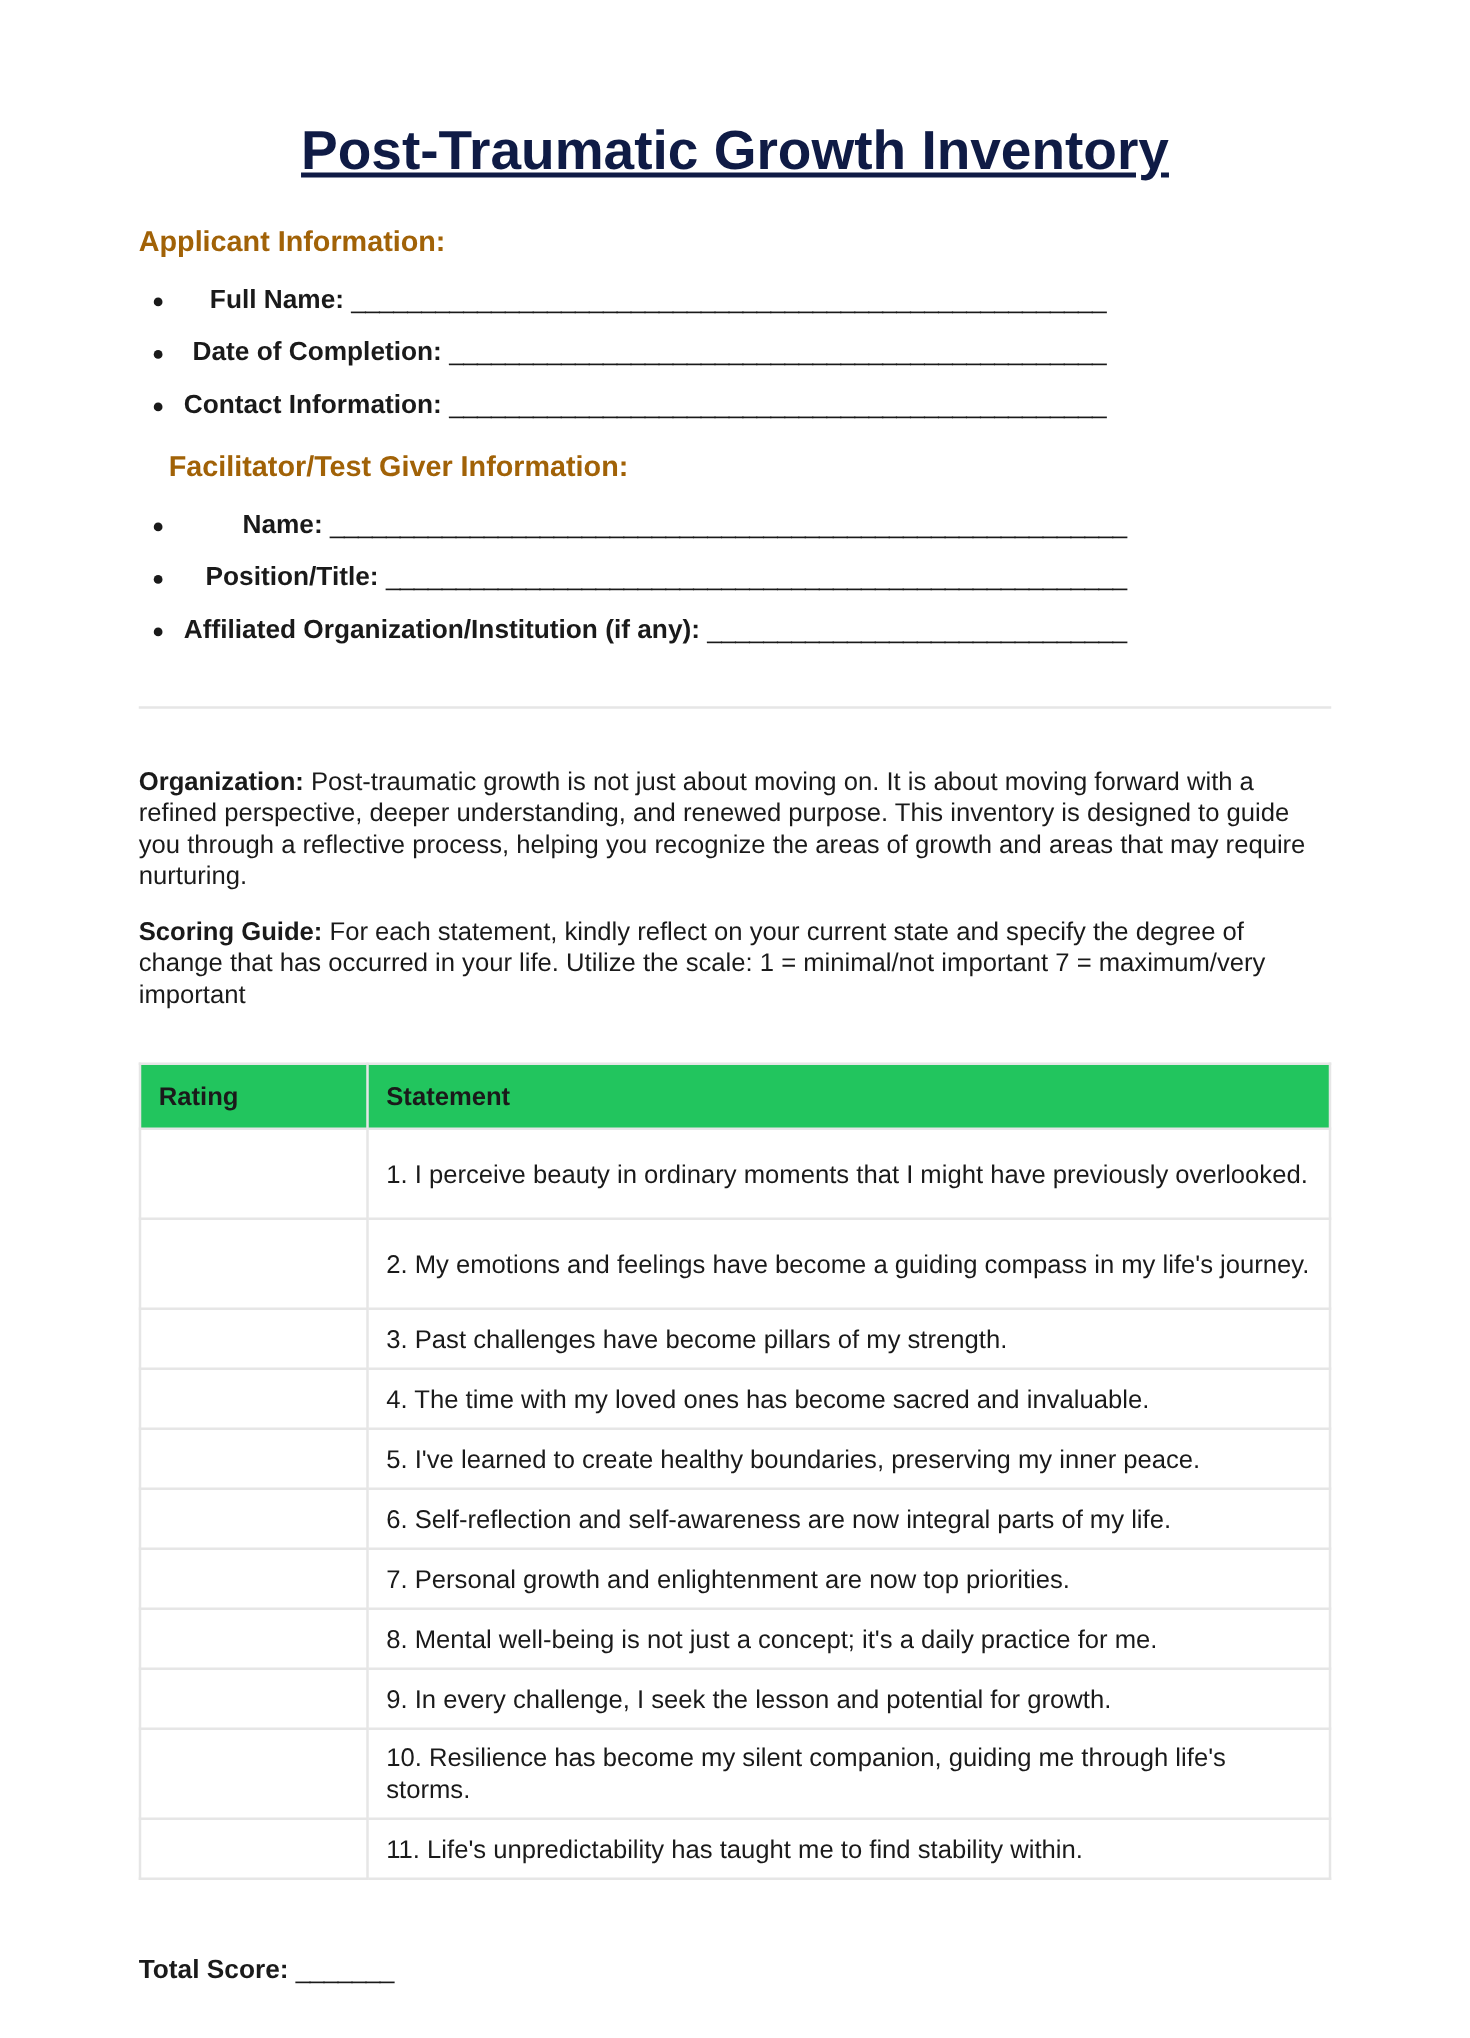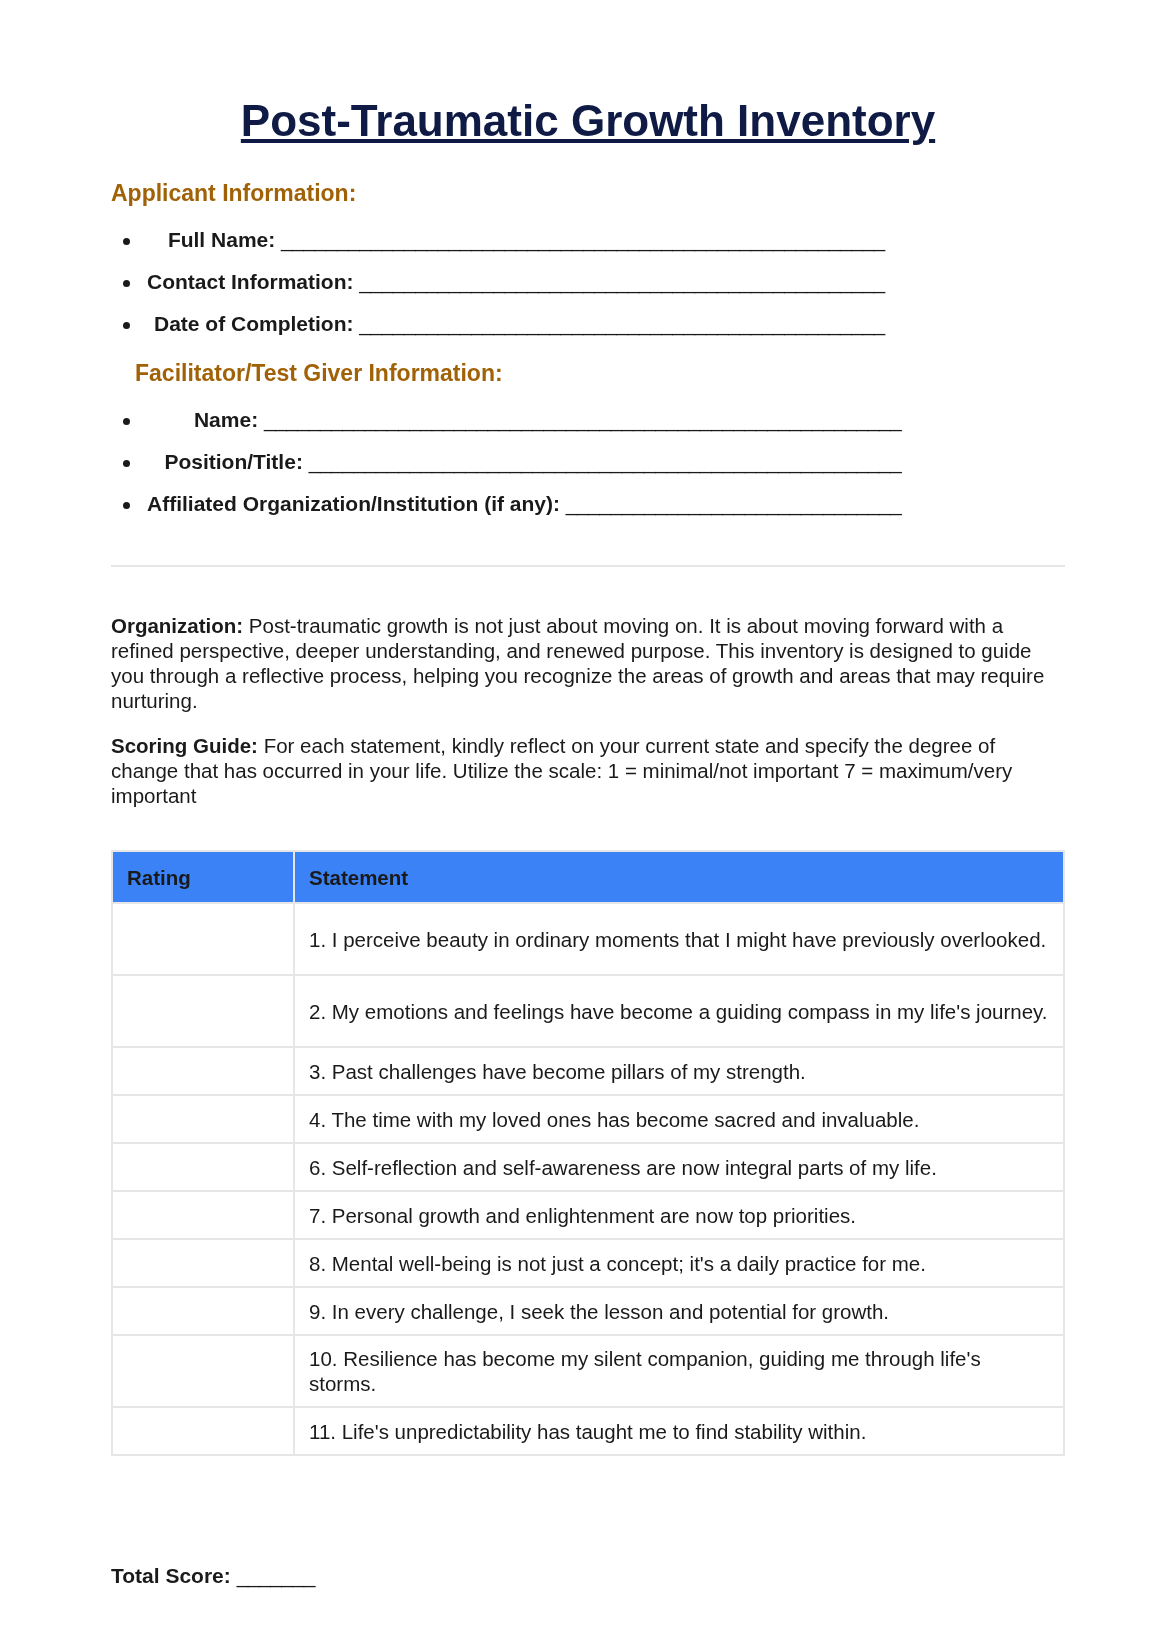--- a/index.html
+++ b/index.html
@@ -37,39 +37,39 @@
     }
     .para b { font-weight: bold; }
     table.inv {
       position: absolute; left: 0; top: 850px; width: 954px;
       border-collapse: collapse; font-size: 20.5px;
     }
     table.inv th, table.inv td {
       border: 2px solid #e6e6e6; text-align: left; vertical-align: middle;
       padding: 10px 14px; line-height: 25px;
     }
-    table.inv th { background: #3b82f6; font-weight: bold; height: 30px; }
+    table.inv th { background: #22c55e; font-weight: bold; height: 30px; }
     table.inv td.rating { width: 152px; }
     table.inv tr.row-2 td { height: 50px; }
     table.inv tr.row-1 td { height: 26px; }
     .total {
       position: absolute; left: 0; top: 1564px; font-size: 21px; font-weight: bold;
     }
   </style>
 </head>
 <body>
 
 <div class="page">
   <h1 class="title">Post-Traumatic Growth Inventory</h1>
 
   <div class="section-label" style="top:180px;">Applicant Information:</div>
   <ul class="fields" style="top:219px;">
     <li><span>Full Name:</span> <span class="blank">______________________________________________________</span></li>
+    <li><span>Date of Completion:</span> <span class="blank">_______________________________________________</span></li>
     <li><span>Contact Information:</span> <span class="blank">_______________________________________________</span></li>
-    <li><span>Date of Completion:</span> <span class="blank">_______________________________________________</span></li>
   </ul>
 
   <div class="section-label" style="top:360px;margin-left:24px;">Facilitator/Test Giver Information:</div>
   <ul class="fields" style="top:399px;">
     <li><span>Name:</span> <span class="blank">_________________________________________________________</span></li>
     <li><span>Position/Title:</span> <span class="blank">_____________________________________________________</span></li>
     <li><span>Affiliated Organization/Institution (if any):</span> <span class="blank">______________________________</span></li>
   </ul>
 
   <div class="divider"></div>
@@ -97,20 +97,24 @@
       <tr class="row-1">
           <td class="rating"></td>
           <td>3. Past challenges have become pillars of my strength.</td>
         </tr>
       <tr class="row-1">
           <td class="rating"></td>
           <td>4. The time with my loved ones has become sacred and invaluable.</td>
         </tr>
       <tr class="row-1">
           <td class="rating"></td>
+          <td>5. I've learned to create healthy boundaries, preserving my inner peace.</td>
+        </tr>
+      <tr class="row-1">
+          <td class="rating"></td>
           <td>6. Self-reflection and self-awareness are now integral parts of my life.</td>
         </tr>
       <tr class="row-1">
           <td class="rating"></td>
           <td>7. Personal growth and enlightenment are now top priorities.</td>
         </tr>
       <tr class="row-1">
           <td class="rating"></td>
           <td>8. Mental well-being is not just a concept; it's a daily practice for me.</td>
         </tr>

